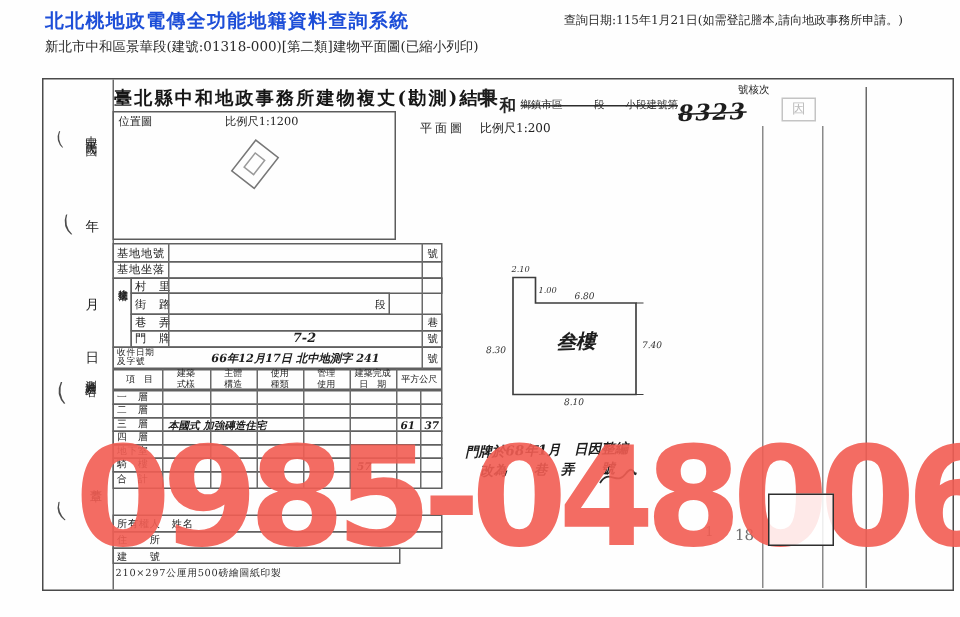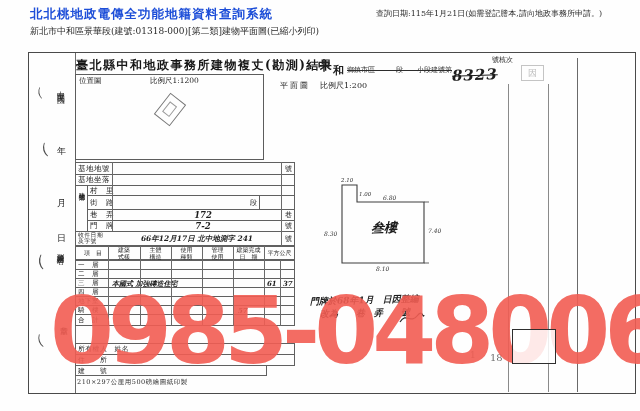--- a/index.html
+++ b/index.html
@@ -90,21 +90,20 @@
 <div class="vline" style="left:87px; top:185px; height:47px;"></div>
 <div class="row" style="left:87px; top:185px; width:208px; height:11px;">
   <span class="lbl">村　里</span>
 </div>
 <div class="row" style="left:87px; top:195px; width:173px; height:15px;">
   <span class="lbl">街　路</span>
   <span class="sfx">段</span>
 </div>
 <div class="row" style="left:87px; top:209px; width:208px; height:12px;padding-left:37px;">
   <span class="lbl">巷　弄</span>
-  <span class="val hw">172</span>
   <span class="sfx">巷</span>
 </div>
 <div class="row" style="left:87px; top:220px; width:208px; height:12px;">
   <span class="lbl">門　牌</span>
   <span class="val hw">7-2</span>
   <span class="sfx">號</span>
 </div>
 
 <div class="row" style="left:75px; top:231px; width:220px; height:15px;">
   <span class="lbl" style="font-size:5.8px; line-height:1.15; white-space:pre-line;">收件日期

